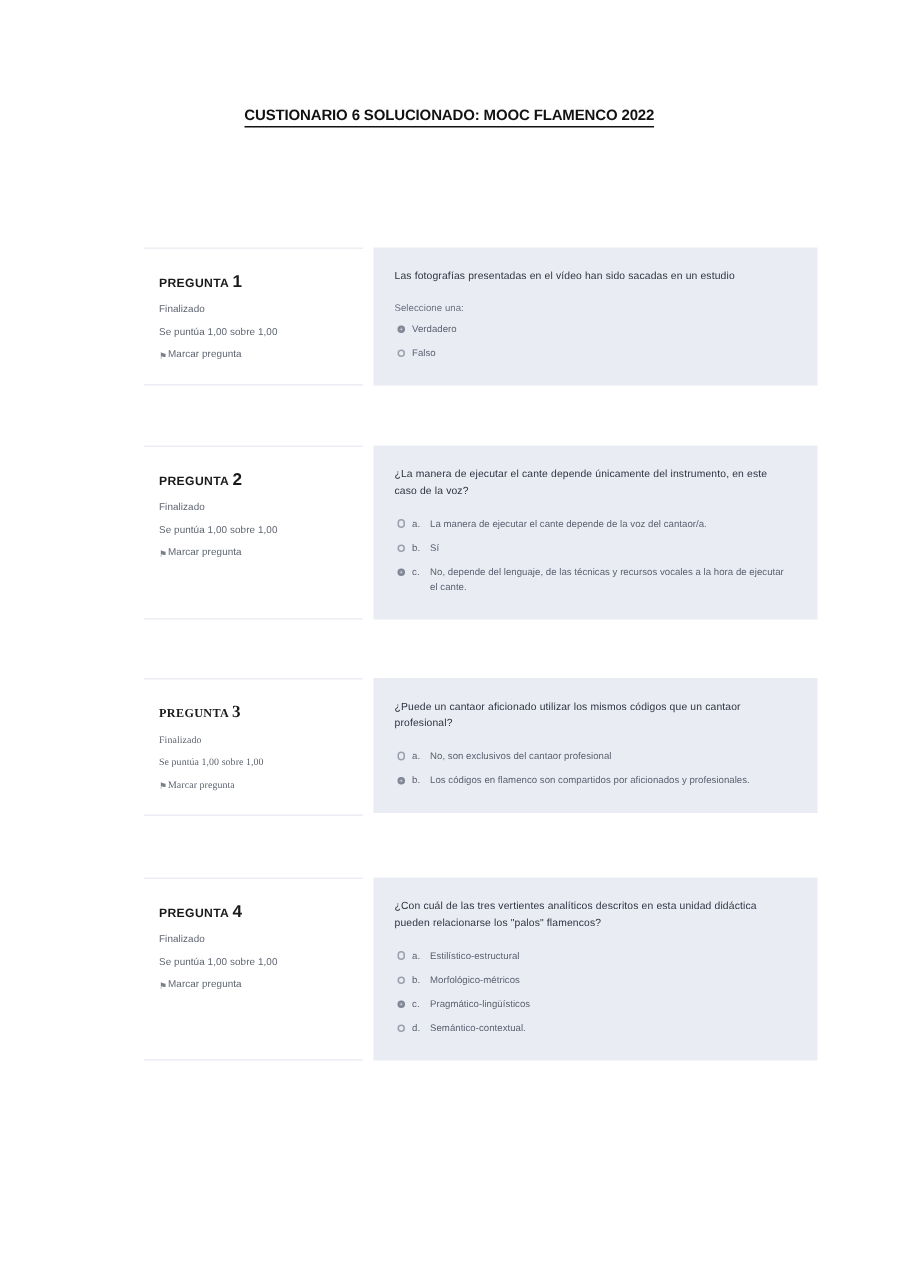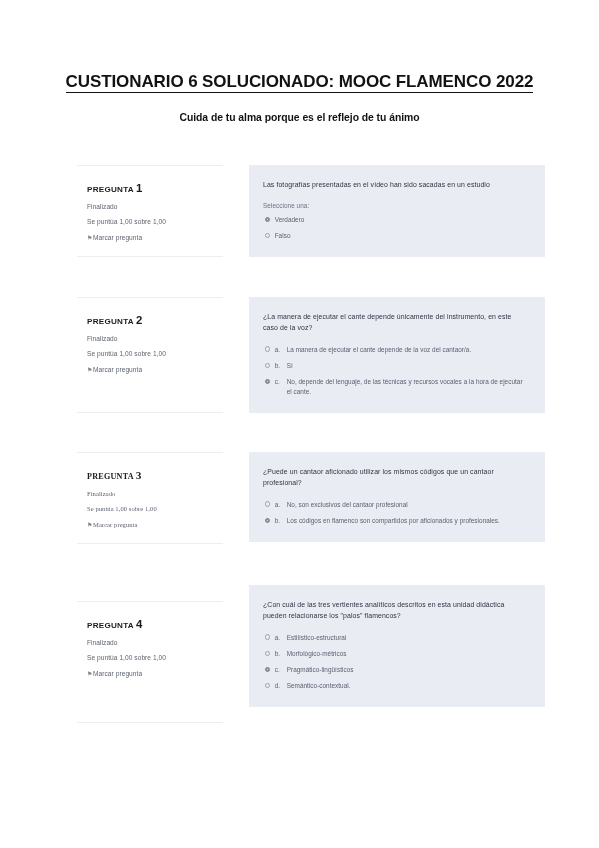--- a/index.html
+++ b/index.html
@@ -21,21 +21,21 @@
     box-sizing: border-box;
   }
 
   
   .doc-title {
     position: absolute;
     left: 0;
     top: 72px;
     width: 599px;
     text-align: center;
-    font-size: 17px;
+    font-size: 10px;
     font-weight: bold;
     color: #121212;
     letter-spacing: -0.1px;
   }
   .doc-title span.ul {
     border-bottom: 1.3px solid #121212;
     padding-bottom: 1px;
   }
   .doc-subtitle {
     position: absolute;
@@ -50,21 +50,21 @@
   }
 
   
   .qrow {
     position: absolute;
     left: 0;
     width: 599px;
   }
   .meta {
     position: absolute;
-    left: 77px;
+    left: 96px;
     width: 146px;
     box-sizing: border-box;
     border-top: 1px solid #eceef3;
     border-bottom: 1px solid #eceef3;
     padding: 16px 6px 14px 10px;
     background: #ffffff;
   }
   .meta-title {
     font-size: 8.1px;
     font-weight: bold;
@@ -181,21 +181,20 @@
 </style>
 </head>
 <body>
 
 <div class="page">
 
   <div class="doc-title">
     <span class="ul">CUSTIONARIO 6 SOLUCIONADO: MOOC FLAMENCO 2022</span>
   </div>
 
-  <div class="doc-subtitle">Cuida de tu alma porque es el reflejo de tu ánimo</div>
 
   <div id="questions-root">
       <div class="qrow" style="top: 165px;">
         <div class="meta" style="min-height: 92px;">
           <div class="meta-title"><span>PREGUNTA</span> <span class="num">1</span></div>
           <div class="meta-line">Finalizado</div>
           <div class="meta-line">Se puntúa 1,00 sobre 1,00</div>
           <div class="meta-flag"><span class="flag-ico">⚑</span><span>Marcar pregunta</span></div>
         </div>
         <div class="panel">
@@ -252,21 +251,21 @@
             <span class="opt-text">No, son exclusivos del cantaor profesional</span>
           </div>
           <div class="opt">
             <span class="radio sel"></span>
             <span class="opt-letter">b.</span>
             <span class="opt-text">Los códigos en flamenco son compartidos por aficionados y profesionales.</span>
           </div>
         </div>
       </div>
       <div class="qrow" style="top: 585px;">
-        <div class="meta" style="min-height: 122px; margin-top: 16px;">
+        <div class="meta" style="min-height: 122px;">
           <div class="meta-title"><span>PREGUNTA</span> <span class="num">4</span></div>
           <div class="meta-line">Finalizado</div>
           <div class="meta-line">Se puntúa 1,00 sobre 1,00</div>
           <div class="meta-flag"><span class="flag-ico">⚑</span><span>Marcar pregunta</span></div>
         </div>
         <div class="panel">
           <div class="qtext">¿Con cuál de las tres vertientes analíticos descritos en esta unidad didáctica pueden relacionarse los "palos" flamencos?</div>
           <div class="opt">
             <span class="radio"></span>
             <span class="opt-letter">a.</span>

